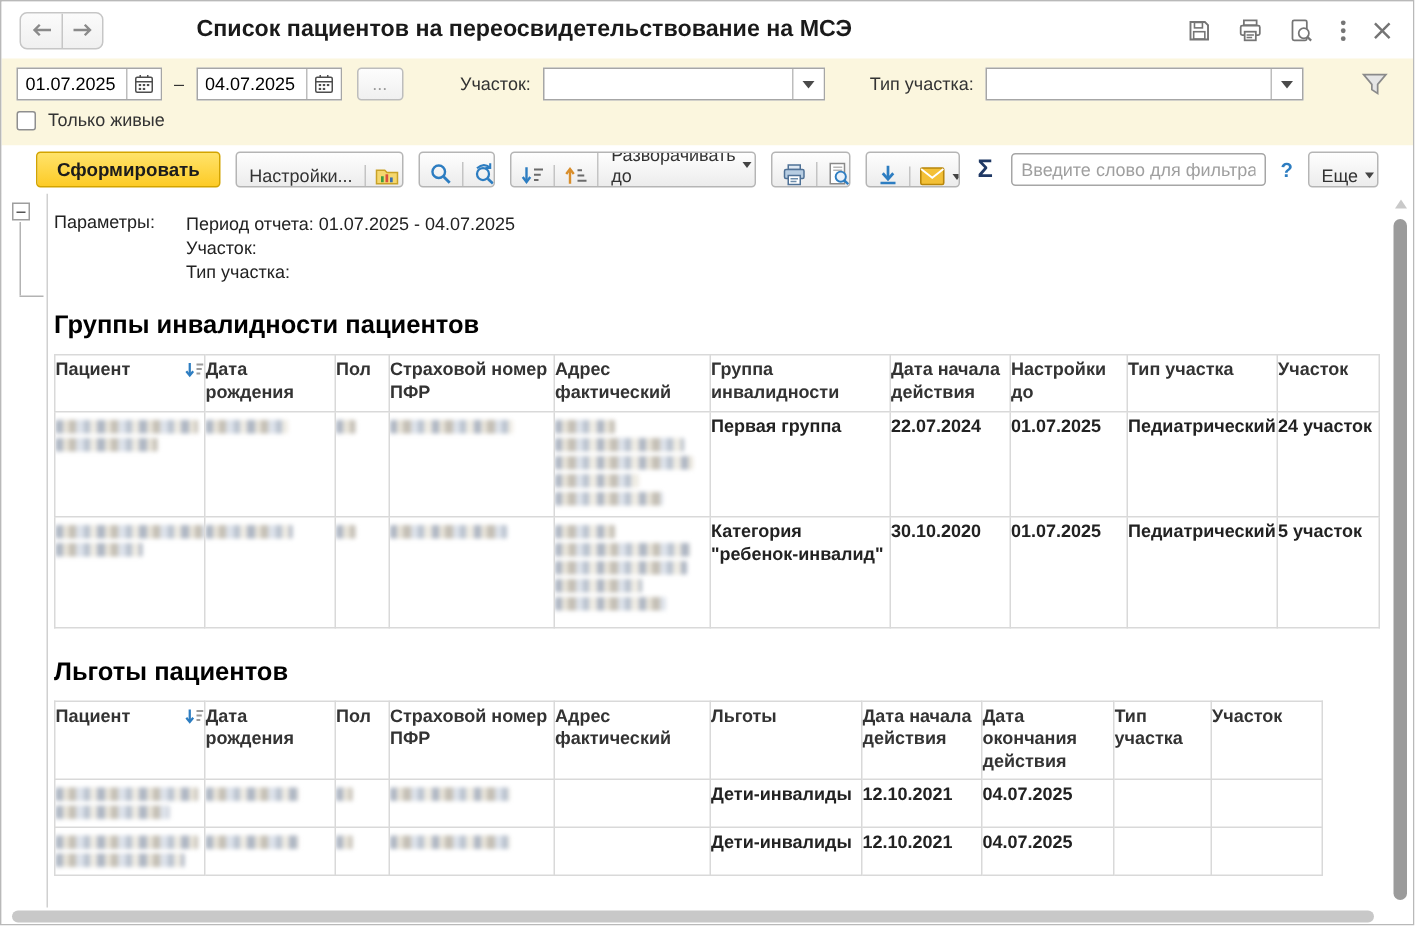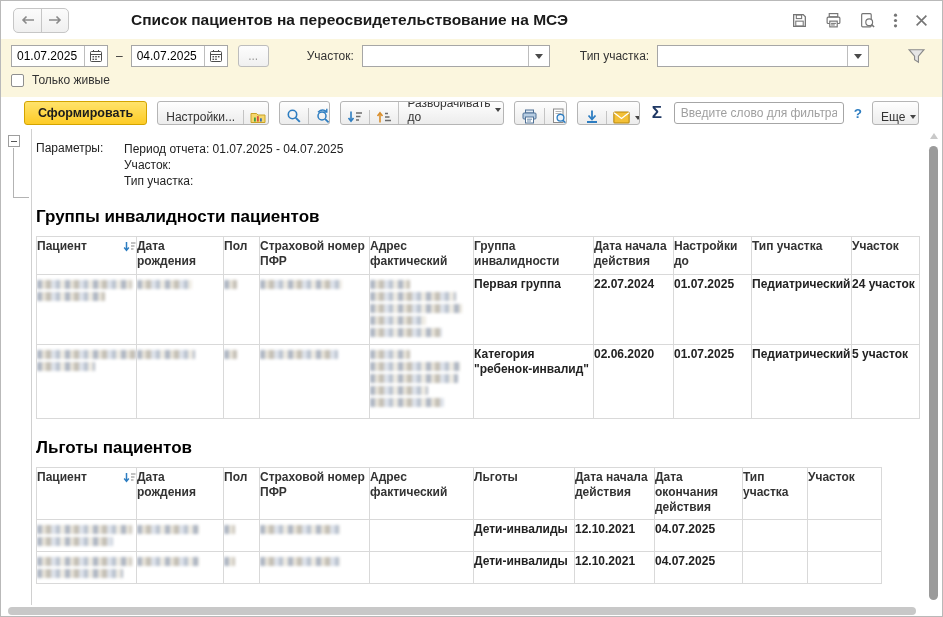--- a/index.html
+++ b/index.html
@@ -423,21 +423,21 @@
                 <div class="rl" style="width:78px"></div>
               </td>
           <td>
                 <div class="rl" style="width:40px"></div>
                 <div class="rl" style="width:90px"></div>
                 <div class="rl" style="width:88px"></div>
                 <div class="rl" style="width:58px"></div>
                 <div class="rl" style="width:74px"></div>
               </td>
           <td>Категория "ребенок-инвалид"</td>
-          <td>02.06.2020</td>
+          <td>30.10.2020</td>
           <td>01.07.2025</td>
           <td>Педиатрический</td>
           <td>5 участок</td>
         </tr>
       </tbody>
         </table>
 
       <div class="secheading h2a">Льготы пациентов</div>
 
       <table class="rpt" style="width:845px">

